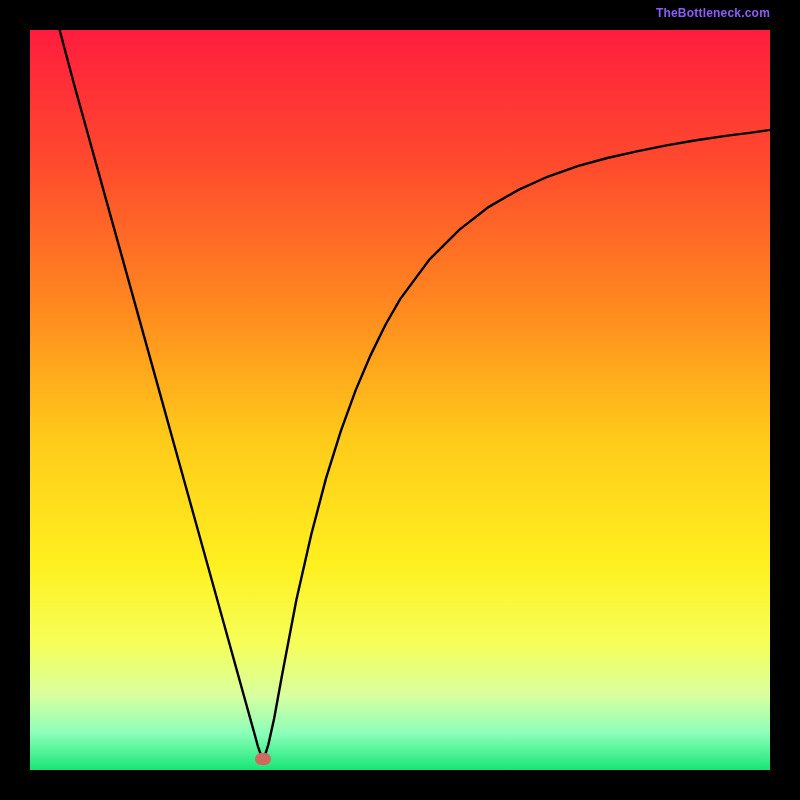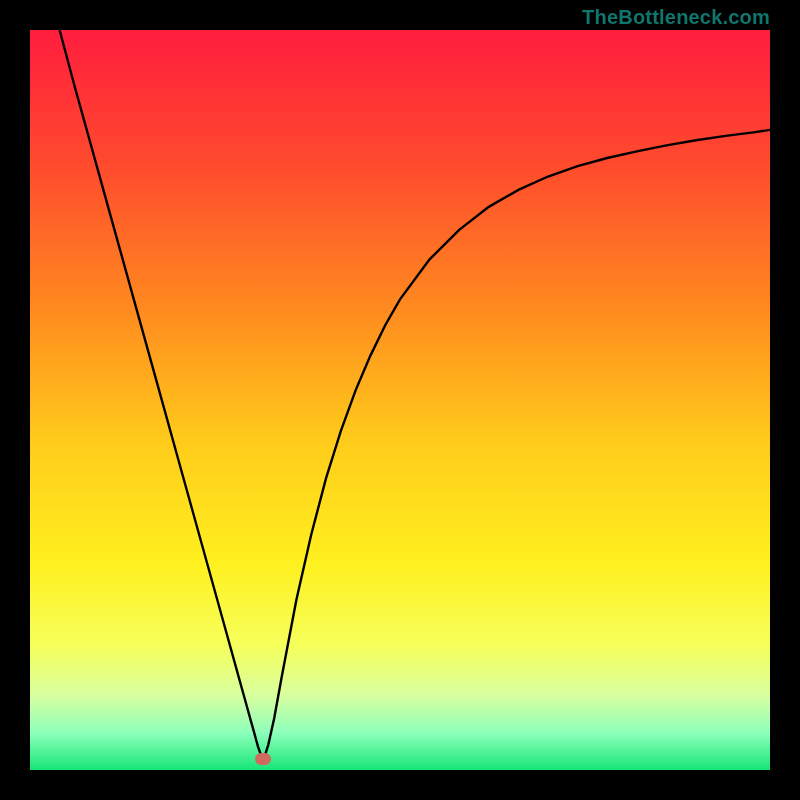--- a/index.html
+++ b/index.html
@@ -46,23 +46,23 @@
     width: 16px;
     height: 12px;
     border-radius: 6px;
     transform: translate(-50%, -50%);
   }
   .watermark {
     position: absolute;
     top: 6px;
     right: 30px;
     font-family: Arial, Helvetica, sans-serif;
-    font-size: 20px;
+    font-size: 12px;
     font-weight: 600;
-    color: #0f766e;
+    color: #8b5cf6;
     letter-spacing: 0.2px;
     user-select: none;
   }
 </style>
 </head>
 <body>
 
 <div class="frame">
 
   <div class="watermark">TheBottleneck.com</div>

